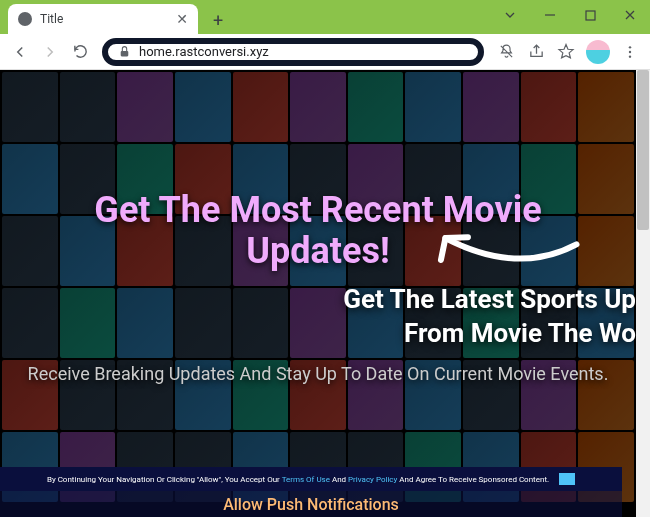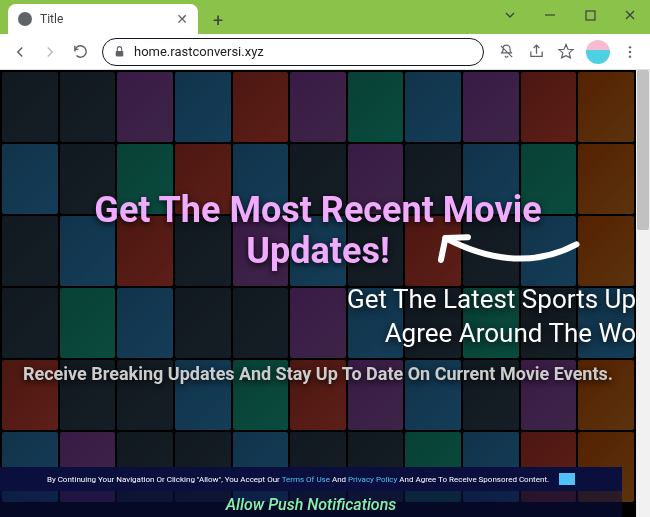--- a/index.html
+++ b/index.html
@@ -9,47 +9,47 @@
 .tab { background: #fff; border-radius: 8px 8px 0 0; height: 30px; display: flex; align-items: center; padding: 0 10px; gap: 8px; min-width: 190px; }
 .favicon { width: 14px; height: 14px; background: #5f6368; border-radius: 50%; }
 .tab-title { font-size: 12px; color: #3c4043; flex: 1; }
 .tab-close { font-size: 14px; color: #5f6368; cursor: pointer; }
 .new-tab { width: 28px; height: 28px; display: flex; align-items: center; justify-content: center; color: #3c4043; font-size: 18px; margin-left: 6px; }
 .winctrls { position: absolute; right: 0; top: 0; display: flex; }
 .winctrl { width: 40px; height: 30px; display: flex; align-items: center; justify-content: center; color: #3c4043; }
 .toolbar { height: 36px; background: #fff; display: flex; align-items: center; padding: 0 6px; gap: 2px; border-bottom: 1px solid #e0e0e0; }
 .navbtn { width: 28px; height: 28px; display: flex; align-items: center; justify-content: center; color: #5f6368; border-radius: 50%; }
 .navbtn.disabled { color: #bdbdbd; }
-.addrbar { flex: 1; height: 28px; background: #fff; border: 1px solid #0f172a; border-radius: 14px; display: flex; align-items: center; padding: 0 10px; gap: 8px; margin: 0 6px; }
+.addrbar { flex: 1; height: 28px; background: #fff; border: 6px solid #0f172a; border-radius: 14px; display: flex; align-items: center; padding: 0 10px; gap: 8px; margin: 0 6px; }
 .lock { color: #5f6368; }
 .url { font-size: 13px; color: #202124; flex: 1; }
 .toolicon { width: 28px; height: 28px; display: flex; align-items: center; justify-content: center; color: #5f6368; }
 .avatar { width: 24px; height: 24px; border-radius: 50%; background: linear-gradient(180deg,#f8bbd0 0%,#f8bbd0 40%,#4dd0e1 40%,#4dd0e1 100%); margin: 0 4px; }
 .viewport { flex: 1; position: relative; background: #000; overflow: hidden; }
 .scrollbar { position: absolute; right: 0; top: 0; width: 14px; height: 100%; background: #f1f1f1; }
 .thumb { position: absolute; right: 1px; top: 0; width: 12px; height: 160px; background: #c1c1c1; border-radius: 2px; }
 .content { position: absolute; left: 0; top: 0; right: 14px; bottom: 0; overflow: hidden; }
 .posterbg { position: absolute; inset: 0; display: grid; grid-template-columns: repeat(11, 1fr); grid-auto-rows: 70px; gap: 2px; padding: 2px; filter: brightness(0.4); }
 .poster { background: linear-gradient(135deg,#2c3e50,#34495e); border-radius: 2px; }
 .poster:nth-child(3n) { background: linear-gradient(135deg,#8e44ad,#9b59b6); }
 .poster:nth-child(5n) { background: linear-gradient(135deg,#c0392b,#e74c3c); }
 .poster:nth-child(7n) { background: linear-gradient(135deg,#16a085,#1abc9c); }
 .poster:nth-child(11n) { background: linear-gradient(135deg,#d35400,#e67e22); }
 .poster:nth-child(4n) { background: linear-gradient(135deg,#2980b9,#3498db); }
 .overlay { position: absolute; inset: 0; display: flex; flex-direction: column; align-items: center; padding: 40px 20px 0; }
 .hero1 { font-size: 36px; font-weight: 700; color: #f0abfc; text-align: center; text-shadow: 0 2px 6px rgba(0,0,0,0.8); margin-top: 80px; line-height: 1.15; }
-.hero2 { font-size: 26px; font-weight: 400; color: #fff; text-align: right; text-shadow: 0 2px 8px rgba(0,0,0,0.9); align-self: flex-end; margin-top: 10px; line-height: 1.3; padding-right: 0; white-space: nowrap; margin-right: -20px; }
-.hero3 { font-size: 18px; font-weight: 700; color: #ccc; text-align: center; text-shadow: 0 2px 6px rgba(0,0,0,0.9); margin-top: 12px; line-height: 1.3; }
+.hero2 { font-size: 26px; font-weight: 700; color: #fff; text-align: right; text-shadow: 0 2px 8px rgba(0,0,0,0.9); align-self: flex-end; margin-top: 10px; line-height: 1.3; padding-right: 0; white-space: nowrap; margin-right: -20px; }
+.hero3 { font-size: 18px; font-weight: 400; color: #ccc; text-align: center; text-shadow: 0 2px 6px rgba(0,0,0,0.9); margin-top: 12px; line-height: 1.3; }
 .arrow { position: absolute; top: 138px; left: 430px; transform: rotate(-15deg); }
 .consent { position: absolute; bottom: 26px; left: 0; right: 14px; background: #0a0f3d; padding: 6px 0; display: flex; align-items: center; justify-content: center; gap: 10px; }
 .consent-text { font-size: 8px; color: #fff; text-align: center; }
 .consent-text .link { color: #4fc3f7; }
 .consent-btn { width: 16px; height: 12px; background: #4fc3f7; }
 .pushbar { position: absolute; bottom: 0; left: 0; right: 14px; height: 26px; background: rgba(10,15,61,0.6); display: flex; align-items: center; justify-content: center; }
-.pushtext { font-size: 16px; color: #86efac; font-weight: 500; font-style: italic; }
+.pushtext { font-size: 16px; color: #fdba74; font-weight: 500; }
 svg { display: block; }
 </style>
 </head>
 <body>
 
 <div class="window">
 
   <div class="titlebar">
     <div class="tab">
       <div class="favicon"></div>
@@ -199,21 +199,21 @@
           <div class="poster"></div>
           <div class="poster"></div>
           <div class="poster"></div>
           <div class="poster"></div>
       </div>
 
       <div class="overlay">
         <div class="hero1">Get The Most Recent Movie Updates!</div>
         <div class="hero2">
           <span>Get The Latest Sports Up</span><br>
-          <span>Agree Around The Wo</span>
+          <span>From Movie The Wo</span>
         </div>
         <div class="hero3">Receive Breaking Updates And Stay Up To Date On Current Movie Events.</div>
       </div>
 
       <div class="arrow">
         <svg width="150" height="80" viewBox="0 0 150 80">
             <path d="M145 55 Q 80 70 20 15" stroke="#fff" stroke-width="6" fill="none" stroke-linecap="round"></path>
             <path d="M20 15 L 10 35 M20 15 L 42 20" stroke="#fff" stroke-width="6" fill="none" stroke-linecap="round"></path>
           </svg>
       </div>

